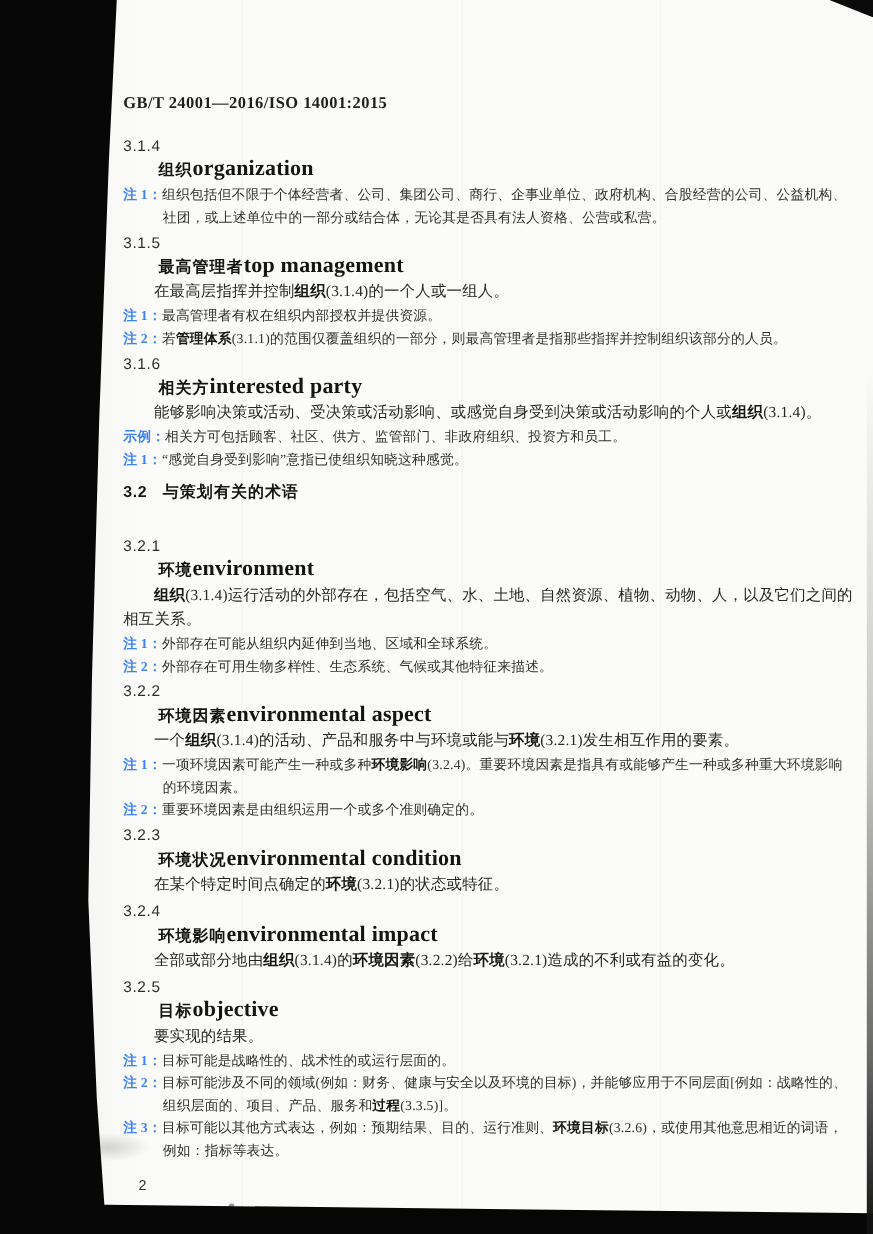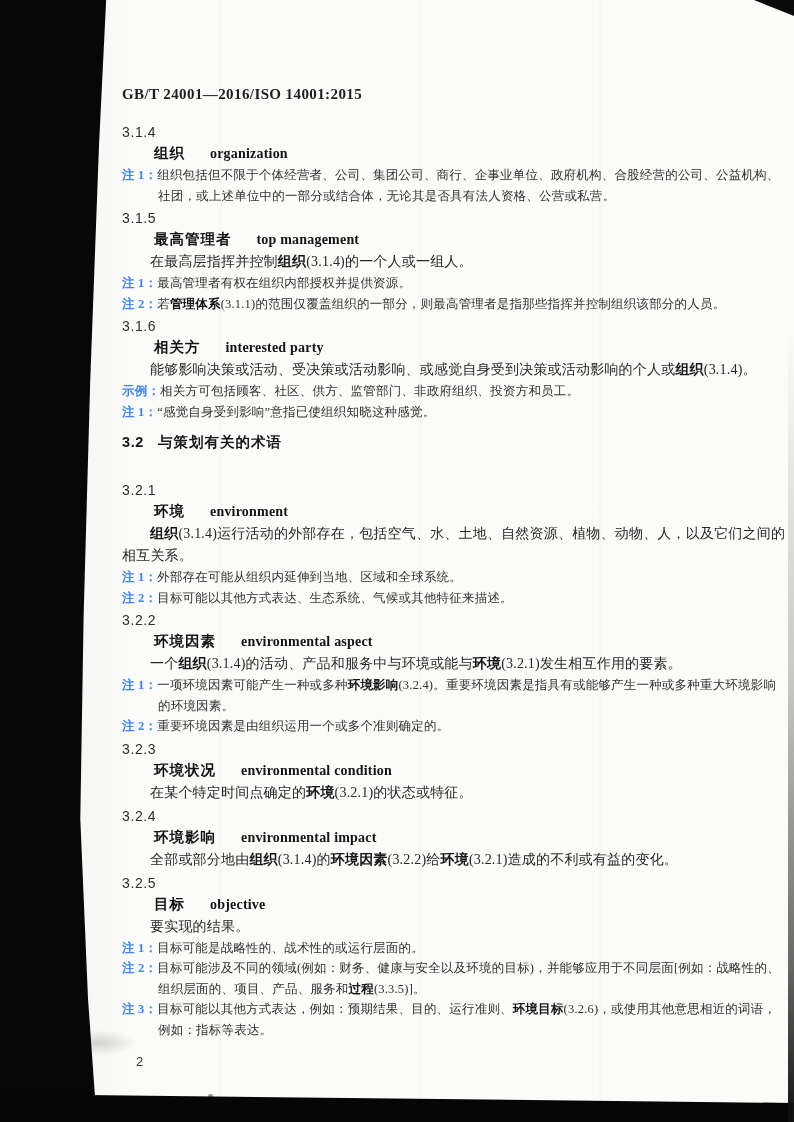--- a/index.html
+++ b/index.html
@@ -41,37 +41,37 @@
   .edge-topright{
     position:absolute;right:0;top:0;width:40px;height:16px;background:#0b0b0b;
     clip-path:polygon(100% 0,0 0,100% 100%);
   }
   .edge-right{
     position:absolute;right:0;top:330px;bottom:0;width:6px;
     background:linear-gradient(to bottom, rgba(40,40,40,0), rgba(40,40,40,.25) 45%, rgba(25,25,25,.65) 80%, #111 100%);
   }
   
   .content{
-    position:absolute;left:122px;top:0;width:664px;
+    position:absolute;left:112px;top:0;width:664px;
     font-size:14px;line-height:23px;
   }
   .doc-header{
     margin-top:86px;margin-bottom:20px;
     font-weight:bold;font-size:15px;line-height:17px;
     letter-spacing:.4px;color:#1e1e1e;
     font-family:"Liberation Serif", serif;
   }
   .clause{margin-bottom:3px;}
   .clause-number{
     font-family:"Liberation Sans", sans-serif;
     font-size:14px;line-height:19px;color:#2e2e2e;letter-spacing:.6px;
   }
   .term-line{line-height:23px;margin-left:32px;font-weight:bold;color:#141414;}
   .term-zh{font-size:14.5px;letter-spacing:1px;}
-  .term-en{font-size:14px;margin-left:25px;letter-spacing:.2px;}
+  .term-en{font-size:20px;margin-left:0;letter-spacing:.2px;}
   .definition{
     margin:0;line-height:22px;text-indent:28px;color:#272727;
     letter-spacing:.2px;
   }
   .note{
     padding-left:36px;text-indent:-36px;
     font-size:12.5px;line-height:20.5px;color:#303030;letter-spacing:.2px;
   }
   .note-label{font-weight:bold;color:#3b82f6;}
   .b{font-weight:bold;color:#161616;}
@@ -116,21 +116,21 @@
           <p class="definition"><span>能够影响决策或活动、受决策或活动影响、或感觉自身受到决策或活动影响的个人或</span><span class="b">组织</span><span>(3.1.4)。</span></p>
           <div class="note"><span class="note-label">示例：</span><span>相关方可包括顾客、社区、供方、监管部门、非政府组织、投资方和员工。</span></div>
           <div class="note"><span class="note-label">注 1：</span><span>“感觉自身受到影响”意指已使组织知晓这种感觉。</span></div>
         </div>
         <div class="group-heading"><span class="gh-num">3.2</span><span class="gh-title">与策划有关的术语</span></div>
         <div class="clause">
           <div class="clause-number">3.2.1</div>
           <div class="term-line"><span class="term-zh">环境</span><span class="term-en">environment</span></div>
           <p class="definition"><span class="b">组织</span><span>(3.1.4)运行活动的外部存在，包括空气、水、土地、自然资源、植物、动物、人，以及它们之间的相互关系。</span></p>
           <div class="note"><span class="note-label">注 1：</span><span>外部存在可能从组织内延伸到当地、区域和全球系统。</span></div>
-          <div class="note"><span class="note-label">注 2：</span><span>目标可能以其他方式表达、生态系统、气候或其他特征来描述。</span></div>
+          <div class="note"><span class="note-label">注 2：</span><span>外部存在可用生物多样性、生态系统、气候或其他特征来描述。</span></div>
         </div>
         <div class="clause">
           <div class="clause-number">3.2.2</div>
           <div class="term-line"><span class="term-zh">环境因素</span><span class="term-en">environmental aspect</span></div>
           <p class="definition"><span>一个</span><span class="b">组织</span><span>(3.1.4)的活动、产品和服务中与环境或能与</span><span class="b">环境</span><span>(3.2.1)发生相互作用的要素。</span></p>
           <div class="note"><span class="note-label">注 1：</span><span>一项环境因素可能产生一种或多种</span><span class="b">环境影响</span><span>(3.2.4)。重要环境因素是指具有或能够产生一种或多种重大环境影响的环境因素。</span></div>
           <div class="note"><span class="note-label">注 2：</span><span>重要环境因素是由组织运用一个或多个准则确定的。</span></div>
         </div>
         <div class="clause">
           <div class="clause-number">3.2.3</div>

